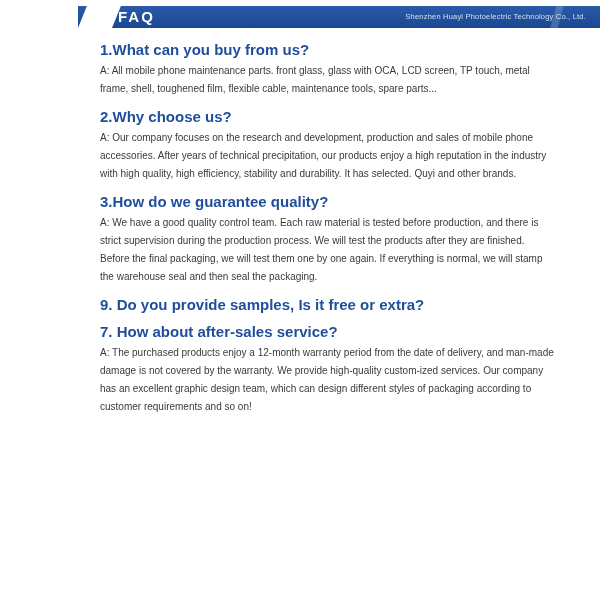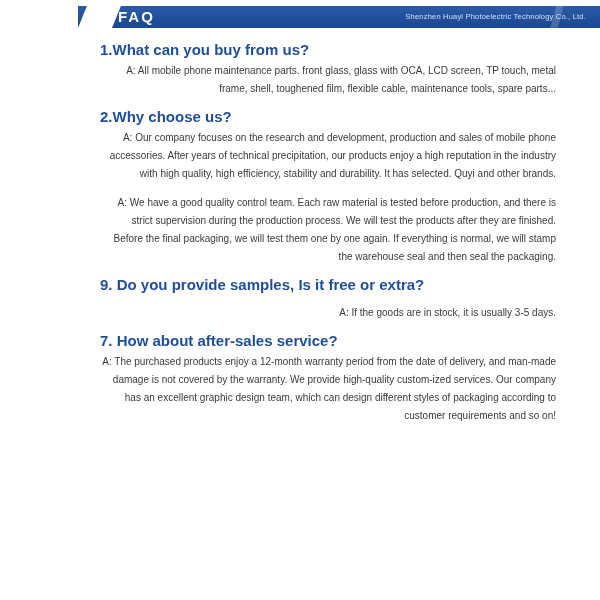--- a/index.html
+++ b/index.html
@@ -103,21 +103,21 @@
     font-size: 15px;
     font-weight: bold;
     line-height: 16px;
     margin: 0 0 4px 0;
   }
   .answer {
     color: #3a3a3a;
     font-size: 10px;
     line-height: 18px;
     margin: 0;
-    text-align: right;
+    text-align: left;
   }
 </style>
 </head>
 <body>
 
 <div class="page">
 
   <div class="header">
     <div class="header-bar"></div>
     <div class="header-slash"></div>
@@ -133,32 +133,32 @@
       <p class="question">1.What can you buy from us?</p>
       <p class="answer">A: All mobile phone maintenance parts. front glass, glass with OCA, LCD screen, TP touch, metal frame, shell, toughened film, flexible cable, maintenance tools, spare parts...</p>
     </div>
 
     <div class="qa-block">
       <p class="question">2.Why choose us?</p>
       <p class="answer">A: Our company focuses on the research and development, production and sales of mobile phone accessories. After years of technical precipitation, our products enjoy a high reputation in the industry with high quality, high efficiency, stability and durability. It has selected. Quyi and other brands.</p>
     </div>
 
     <div class="qa-block">
+      <p class="question">3.How do we guarantee quality?</p>
       <p class="answer">A: We have a good quality control team. Each raw material is tested before production, and there is strict supervision during the production process. We will test the products after they are finished. Before the final packaging, we will test them one by one again. If everything is normal, we will stamp the warehouse seal and then seal the packaging.</p>
     </div>
 
     <div class="qa-block">
     </div>
 
     <div class="qa-block">
       <p class="question">9. Do you provide samples,  Is it free or extra?</p>
     </div>
 
     <div class="qa-block">
-      <p class="answer">A: If the goods are in stock, it is usually 3-5 days.</p>
     </div>
 
     <div class="qa-block">
       <p class="question">7. How about after-sales service?</p>
       <p class="answer">A: The purchased products enjoy a 12-month warranty period from the date of delivery, and man-made damage is not covered by the warranty. We provide high-quality custom-ized services. Our company has an excellent graphic design team, which can design different styles of packaging according to customer requirements and so on!</p>
     </div>
 
   </div>
 </div>
 

